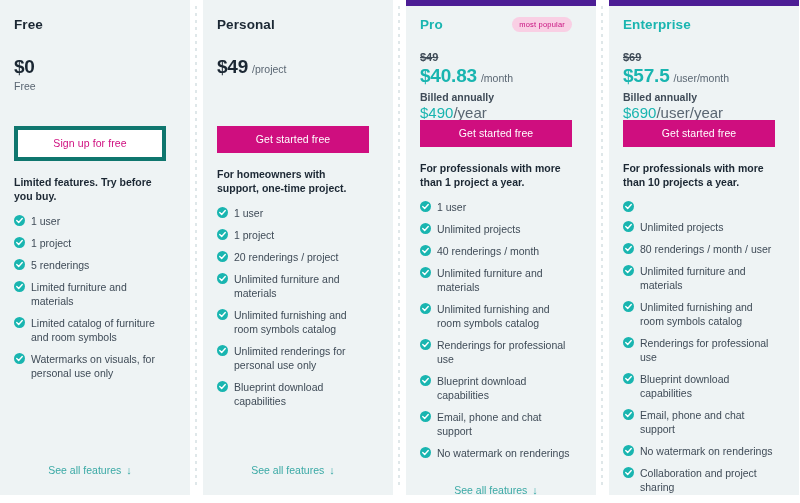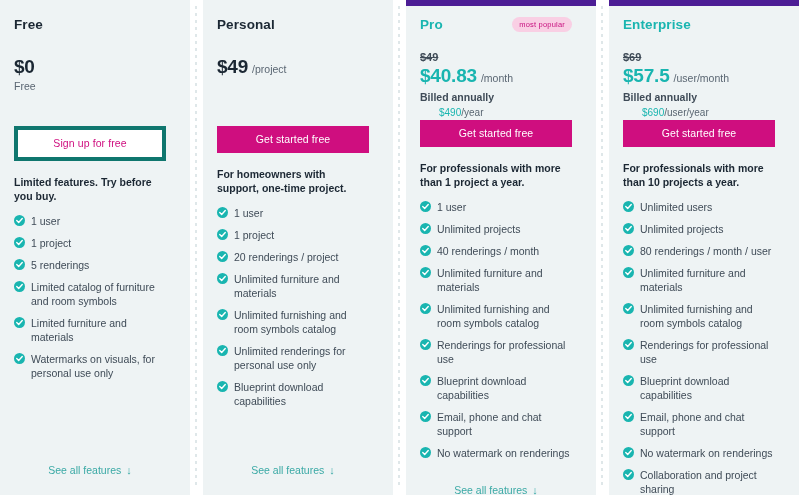--- a/index.html
+++ b/index.html
@@ -104,24 +104,23 @@
   }
   .price-sub {
     font-size: 10.5px;
     color: #3f4b57;
     line-height: 15px;
     margin-top: 1px;
     font-weight: bold;
   }
   .price-sub.plain { font-weight: normal; color: #5a6672; }
   .price-annual {
-    font-size: 10px;
+    font-size: 15px;
     color: #19b5b0;
     line-height: 15px;
-    margin-left: 19px;
   }
   .price-annual .unit { color: #5a6672; }
   .cta {
     display: block;
     width: 100%;
     box-sizing: border-box;
     text-align: center;
     font-size: 10.5px;
     padding: 7px 0 8px 0;
     margin-top: 8px;
@@ -231,30 +230,30 @@
           </span>
           <span class="feature-text">5 renderings</span>
         </li>
         <li>
           <span class="check">
             <svg width="11" height="11" viewBox="0 0 12 12">
               <circle cx="6" cy="6" r="6" fill="#19b5b0"></circle>
               <path d="M3 6.1 L5.1 8.2 L9 3.9" fill="none" stroke="#ffffff" stroke-width="1.5" stroke-linecap="round" stroke-linejoin="round"></path>
             </svg>
           </span>
+          <span class="feature-text">Limited furniture and materials</span>
+        </li>
+        <li>
+          <span class="check">
+            <svg width="11" height="11" viewBox="0 0 12 12">
+              <circle cx="6" cy="6" r="6" fill="#19b5b0"></circle>
+              <path d="M3 6.1 L5.1 8.2 L9 3.9" fill="none" stroke="#ffffff" stroke-width="1.5" stroke-linecap="round" stroke-linejoin="round"></path>
+            </svg>
+          </span>
           <span class="feature-text">Limited catalog of furniture and room symbols</span>
-        </li>
-        <li>
-          <span class="check">
-            <svg width="11" height="11" viewBox="0 0 12 12">
-              <circle cx="6" cy="6" r="6" fill="#19b5b0"></circle>
-              <path d="M3 6.1 L5.1 8.2 L9 3.9" fill="none" stroke="#ffffff" stroke-width="1.5" stroke-linecap="round" stroke-linejoin="round"></path>
-            </svg>
-          </span>
-          <span class="feature-text">Limited furniture and materials</span>
         </li>
         <li>
           <span class="check">
             <svg width="11" height="11" viewBox="0 0 12 12">
               <circle cx="6" cy="6" r="6" fill="#19b5b0"></circle>
               <path d="M3 6.1 L5.1 8.2 L9 3.9" fill="none" stroke="#ffffff" stroke-width="1.5" stroke-linecap="round" stroke-linejoin="round"></path>
             </svg>
           </span>
           <span class="feature-text">Watermarks on visuals, for personal use only</span>
         </li>
@@ -469,21 +468,20 @@
       <button class="cta solid">Get started free</button>
       <div class="tagline">For professionals with more than 10 projects a year.</div>
       <ul class="features">
         <li>
           <span class="check">
             <svg width="11" height="11" viewBox="0 0 12 12">
               <circle cx="6" cy="6" r="6" fill="#19b5b0"></circle>
               <path d="M3 6.1 L5.1 8.2 L9 3.9" fill="none" stroke="#ffffff" stroke-width="1.5" stroke-linecap="round" stroke-linejoin="round"></path>
             </svg>
           </span>
-          <span class="feature-text">Unlimited users</span>
         </li>
         <li>
           <span class="check">
             <svg width="11" height="11" viewBox="0 0 12 12">
               <circle cx="6" cy="6" r="6" fill="#19b5b0"></circle>
               <path d="M3 6.1 L5.1 8.2 L9 3.9" fill="none" stroke="#ffffff" stroke-width="1.5" stroke-linecap="round" stroke-linejoin="round"></path>
             </svg>
           </span>
           <span class="feature-text">Unlimited projects</span>
         </li>

